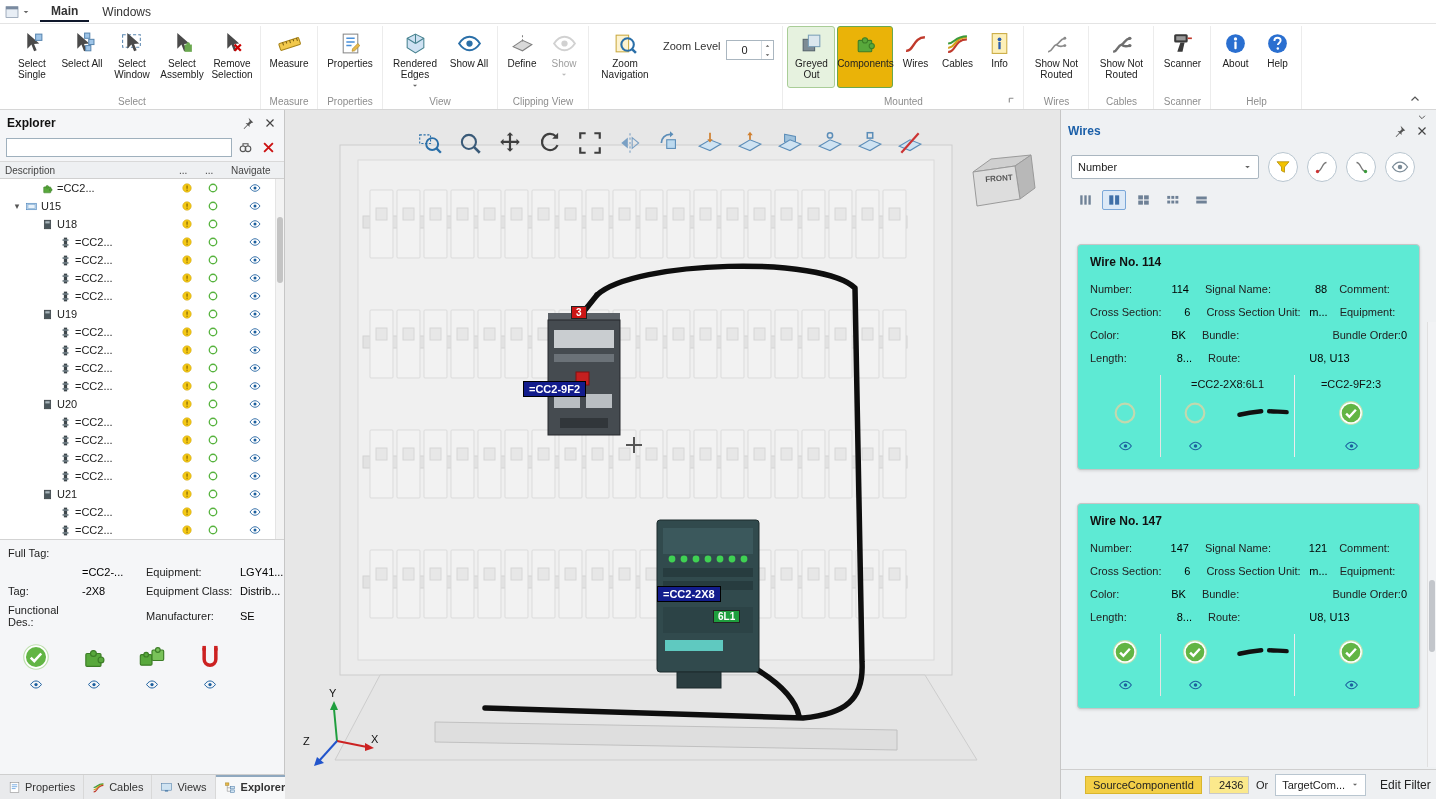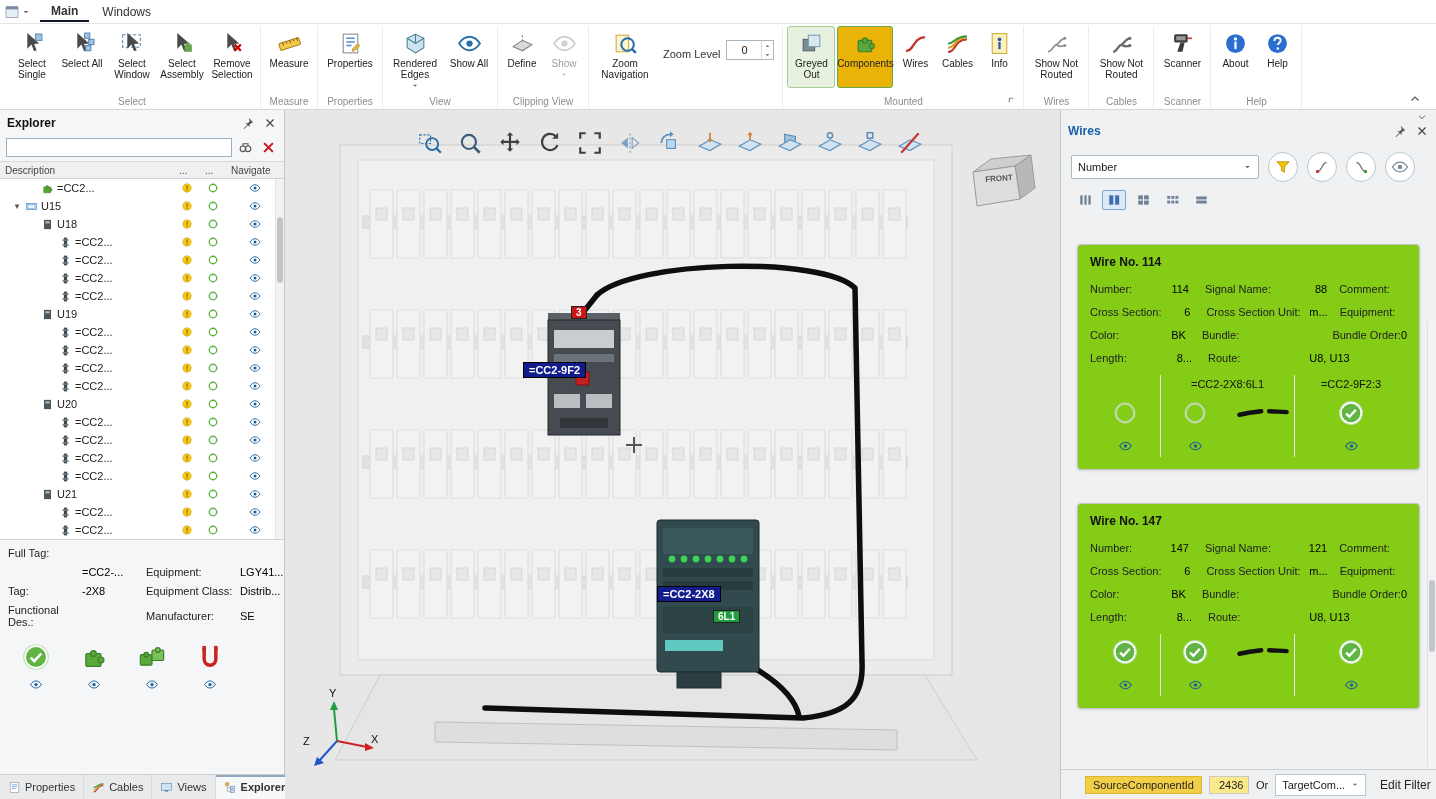--- a/index.html
+++ b/index.html
@@ -20,21 +20,21 @@
   .rbuttons{display:flex;align-items:flex-start;gap:2px;flex:1}
   .rgroup-label{height:15px;font-size:10px;color:#8d8d8d;text-align:center;line-height:15px;position:relative;white-space:nowrap}
   .rbtn{width:48px;min-height:62px;display:flex;flex-direction:column;align-items:center;gap:2px;padding:4px 1px 1px;border:1px solid transparent;border-radius:3px}
   .rbtn.md{width:56px}.rbtn.lg{width:64px}.rbtn.sm{width:40px}
   .ricon{width:25px;height:25px;flex:none}
   .rlabel{font-size:10px;line-height:1.12;text-align:center;color:#222;white-space:normal}
   .caret-sm{width:8px;height:7px;display:inline-block}
   .rbtn.pressed{background:#e6f2df;border-color:#a9cd97}
   .rbtn.pressed-strong{background:#eab308;border-color:#6aa84f}
   .rbtn.disabled{opacity:.45}
-  .zoomlevel{display:flex;align-items:flex-end;gap:6px;margin:14px 4px 0}
+  .zoomlevel{display:flex;align-items:flex-start;gap:6px;margin:14px 4px 0}
   .zl-label{font-size:11px;color:#333}
   .spinbox{width:48px;height:20px;border:1px solid #aab6c0;background:#fff;display:flex;align-items:center}
   .spin-val{flex:1;text-align:center;font-size:11px}
   .spin-btns{width:12px;height:100%;display:flex;flex-direction:column;border-left:1px solid #d5dde3}
   .spin-btns span{flex:1;width:100%;display:flex;align-items:center;justify-content:center}
   .spin-btns span i{width:7px;height:6px;display:block}
   .ribbon-collapse{position:absolute;right:14px;bottom:4px;width:14px;height:12px}
   .launcher{position:absolute;right:1px;top:2px;width:11px;height:11px}
 
   
@@ -102,21 +102,21 @@
   .wcontrols{display:flex;align-items:center;gap:9px;padding:8px 10px 5px}
   .wselect{flex:0 0 188px;height:24px;background:#fff;border:1px solid #aab6c0;border-radius:2px;display:flex;align-items:center;justify-content:space-between;padding:0 6px;font-size:11px}
   .wselect i{width:9px;height:8px;display:block}
   .roundbtn{width:30px;height:30px;border-radius:50%;background:#fff;border:1px solid #b9c6d0;display:flex;align-items:center;justify-content:center;flex:none}
   .roundbtn i{width:18px;height:18px;display:block}
   .vmrow{display:flex;gap:5px;padding:3px 12px 8px}
   .vmbtn{width:24px;height:20px;display:flex;align-items:center;justify-content:center;border:1px solid transparent;border-radius:2px}
   .vmbtn i{width:15px;height:14px;display:block}
   .vmbtn.active{border-color:#7aa7d8;background:#dce9f7}
   .cards{flex:1;overflow:hidden;padding:26px 16px 8px 16px;display:flex;flex-direction:column;gap:33px;position:relative}
-  .card{background:#84cc16;border:1px solid #c6c6c6;border-radius:4px;padding:8px 12px 12px;box-shadow:0 1px 3px rgba(0,0,0,.12)}
+  .card{background:#5eead4;border:1px solid #c6c6c6;border-radius:4px;padding:8px 12px 12px;box-shadow:0 1px 3px rgba(0,0,0,.12)}
   .card-title{font-weight:bold;font-size:12px;margin:2px 0 14px;color:#111}
   .frow{display:flex;font-size:11px;margin-bottom:11px;align-items:baseline}
   .fl{color:#222;white-space:nowrap}.fv{color:#000;white-space:nowrap}
   .w-l1{width:72px}.w-v1{width:30px;text-align:right;margin-right:16px}
   .w-l2{width:100px}.w-v2{width:26px;text-align:right;margin-right:12px}
   .w-l3{width:70px}.w-v3{flex:1;text-align:right}
   .w-lr{width:44px}.w-vr{flex:1;text-align:center}
   .endpoints{margin-top:4px;position:relative}
   .endpoints::before{content:"";position:absolute;left:70px;top:0;bottom:0;width:1px;background:#e4e4e4}
   .endpoints::after{content:"";position:absolute;right:112px;top:0;bottom:0;width:1px;background:#ececec}
@@ -1721,21 +1721,21 @@
     <div class="cube">
       <svg viewBox="0 0 86 64">
         <polygon points="10,20 28,7 68,3 52,14" fill="#cfcfcf" stroke="#9a9a9a"></polygon>
         <polygon points="52,14 68,3 72,36 57,47" fill="#b8b8b8" stroke="#9a9a9a"></polygon>
         <polygon points="10,20 52,14 57,47 14,54" fill="#dddddd" stroke="#9a9a9a"></polygon>
       </svg>
       <div class="cube-label">FRONT</div>
     </div>
 
     <div class="badge red" style="left:286px;top:196px">3</div>
-    <div class="chip" style="left:238px;top:252px">=CC2-9F2</div>
+    <div class="chip" style="left:238px;top:271px">=CC2-9F2</div>
     <div class="chip" style="left:372px;top:476px">=CC2-2X8</div>
     <div class="badge green" style="left:428px;top:500px">6L1</div>
 
     <div class="crosshair"></div>
 
     <div class="triad">
       <svg viewBox="0 0 74 78">
         <line x1="30" y1="48" x2="27" y2="16" stroke="#1f9e3e" stroke-width="2"></line>
         <polygon points="27,8 23,17 31,17" fill="#1f9e3e"></polygon>
         <line x1="30" y1="48" x2="60" y2="54" stroke="#c22" stroke-width="2"></line>

